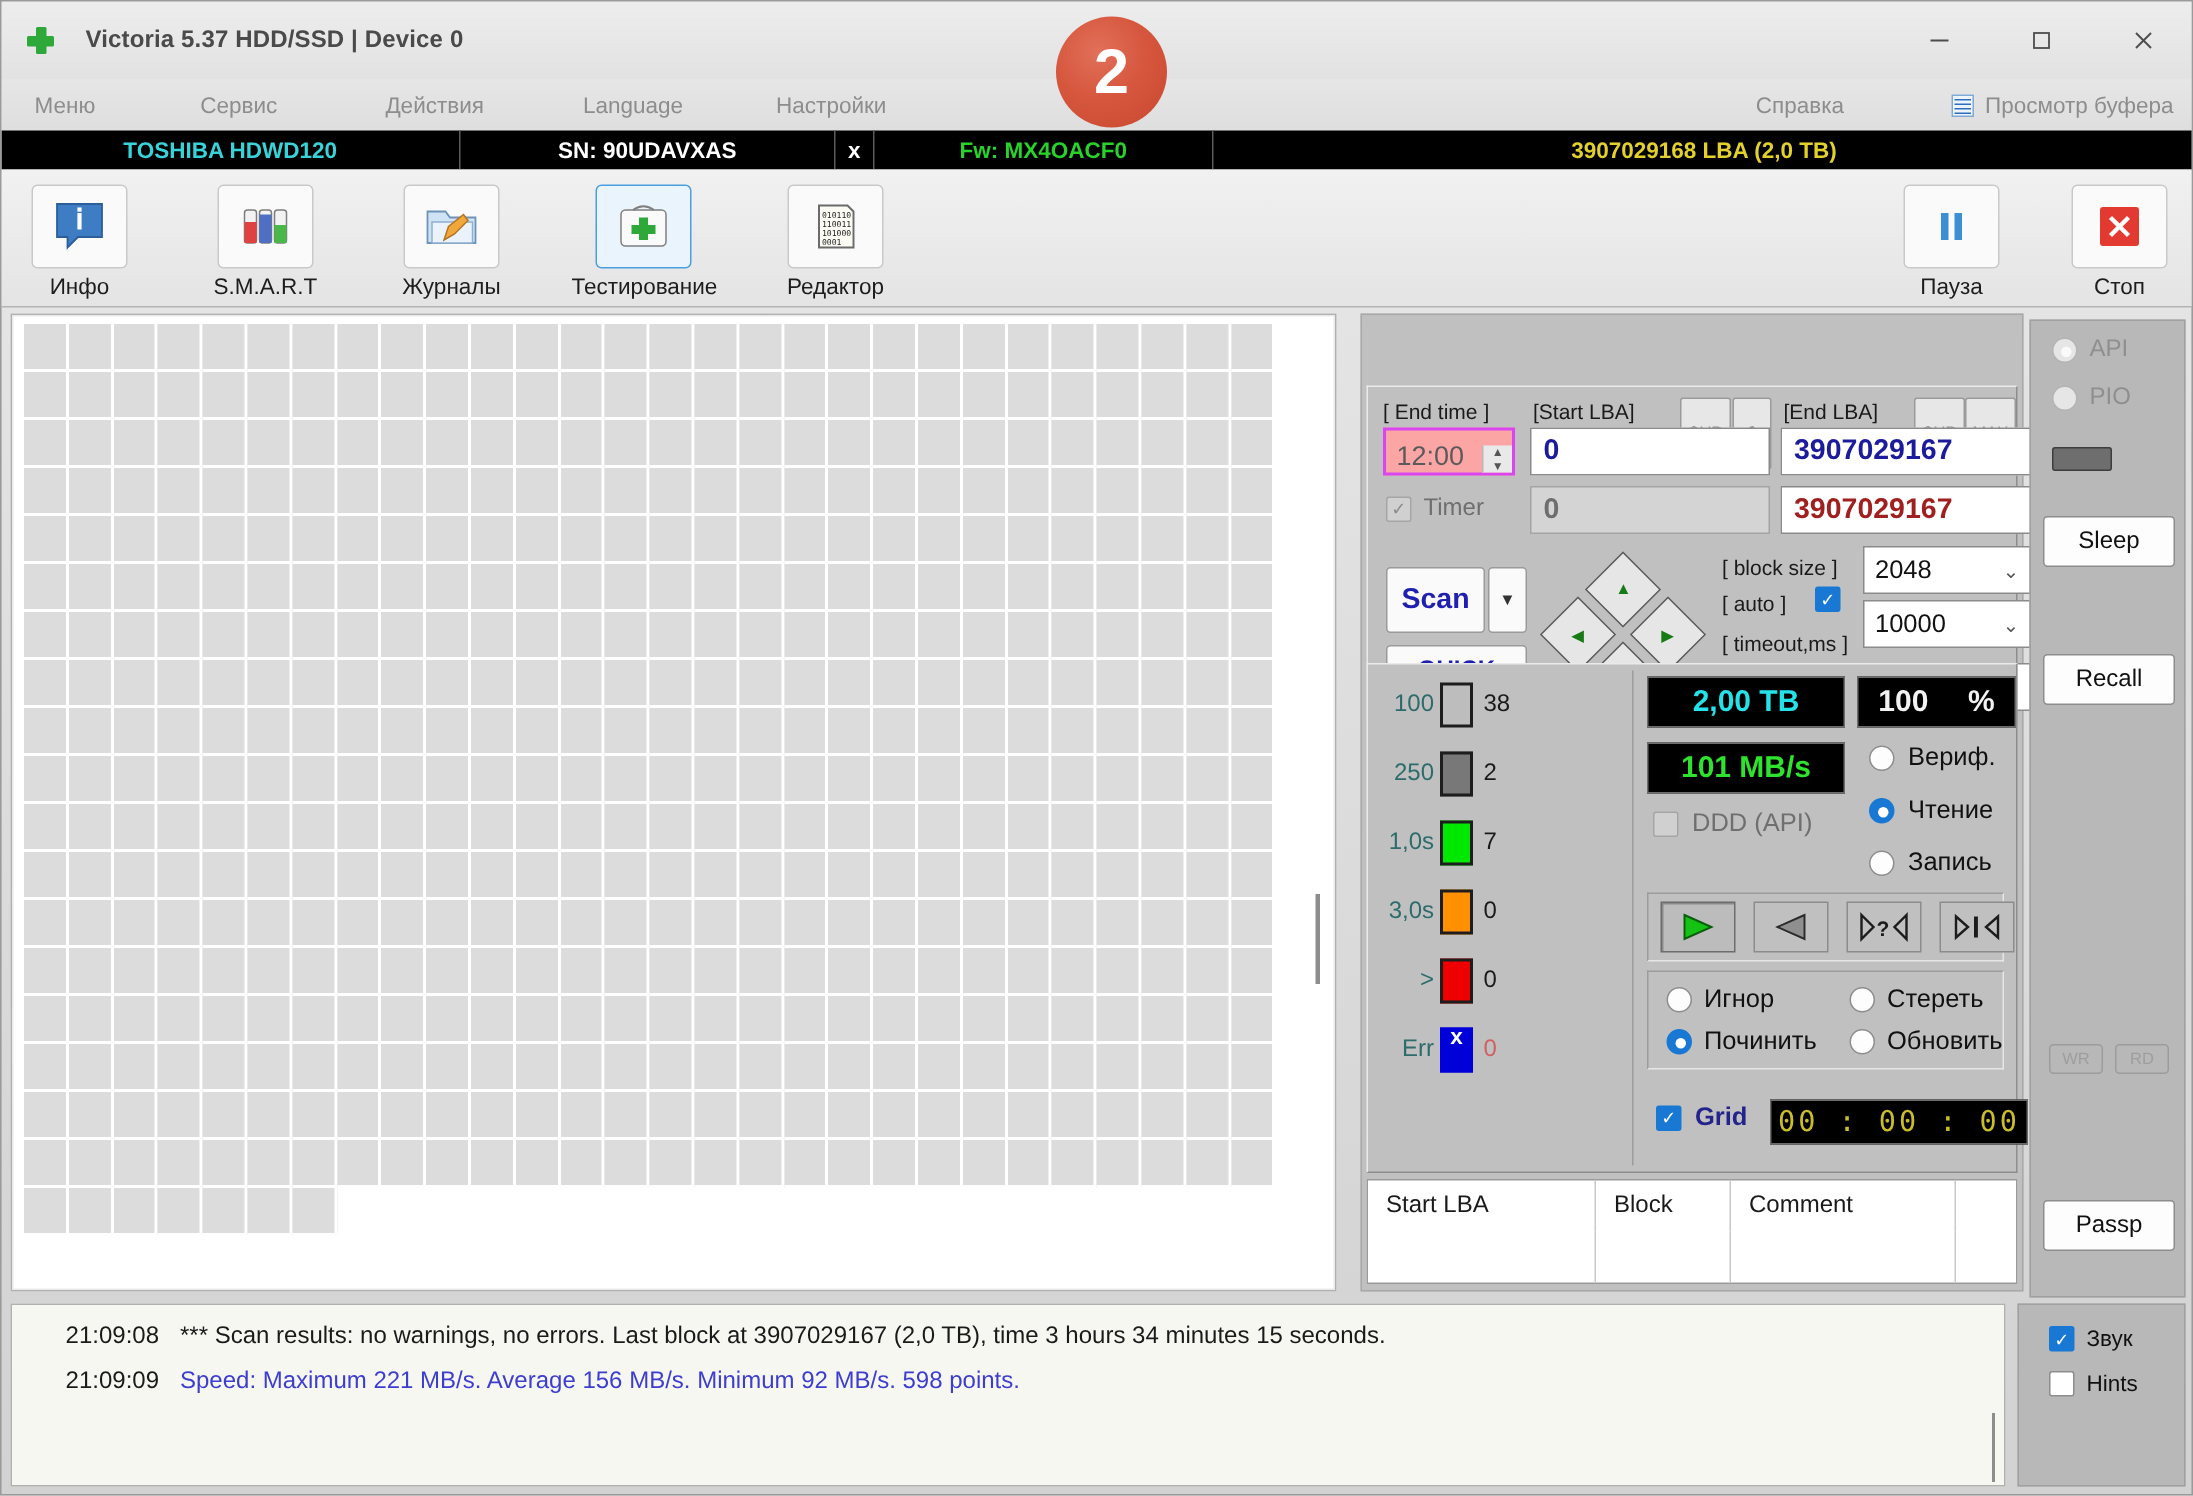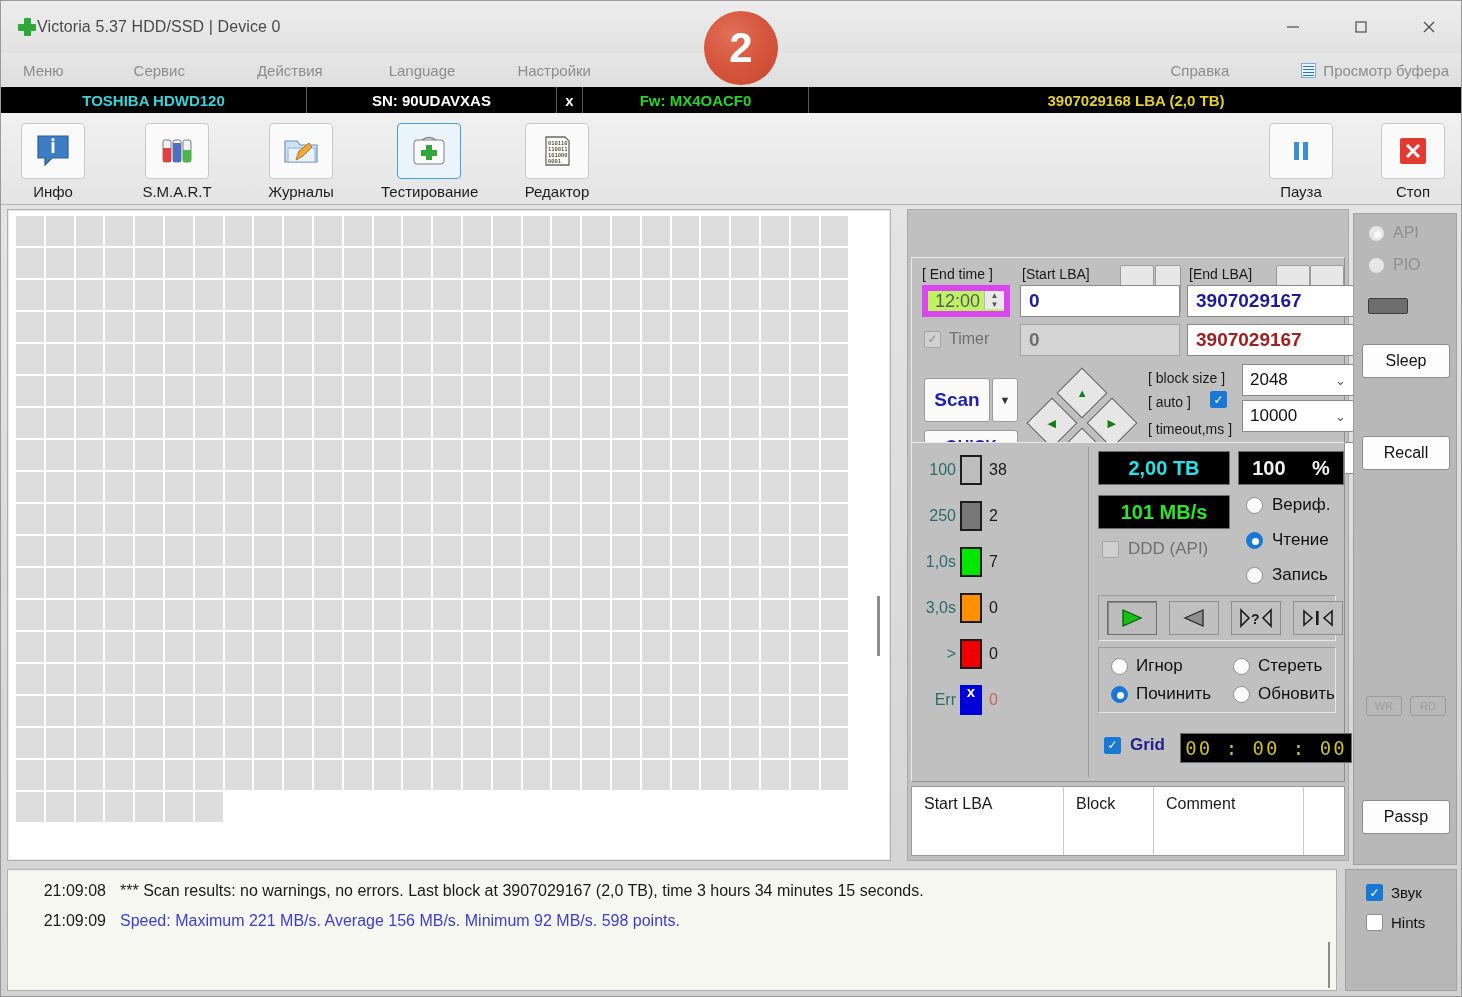--- a/index.html
+++ b/index.html
@@ -24,21 +24,21 @@
     background: linear-gradient(180deg,#ededed 0%, #e2e2e2 100%);
     display:flex; align-items:center;
   }
   .app-icon { margin-left:16px; width:20px; height:20px; position:relative; }
   .app-icon .cross-v, .app-icon .cross-h {
     position:absolute; background:#2fa83a; border-radius:1px;
   }
   .app-icon .cross-v { left:7px; top:1px; width:7px; height:18px; }
   .app-icon .cross-h { left:1px; top:7px; width:18px; height:7px; }
   .title-text {
-    margin-left:0; font-size:16px; color:#4a4a4a; letter-spacing:.1px;
+    margin-left:20px; font-size:16px; color:#4a4a4a; letter-spacing:.1px;font-weight:bold;
   }
   .winbtns { position:absolute; right:0; top:0; height:52px; display:flex; }
   .winbtn {
     width:68px; height:52px; display:flex; align-items:center; justify-content:center;
     color:#4d4d4d;
   }
   .winbtn svg { display:block; }
 
   
   .badge2 {
@@ -137,21 +137,21 @@
     background:#fff; border:1px solid #8a8a8a; height:32px;
     display:flex; align-items:center; padding:0 8px;
     font-size:19px; font-weight:bold;
   }
   .ibox.dim { background:#d4d4d4; color:#6e6e6e; border:1px solid #a4a4a4; font-weight:bold;}
   .minibtn {
     border:1px solid #9b9b9b; background:#e7e7e7; font-size:11px; color:#444;
     padding:17px 4px; border-radius:2px;
   }
 
-  .spin { display:flex; align-items:flex-start; border:6px solid #d946ef; background:#bef264; height:32px; width:88px;}
+  .spin { display:flex; align-items:flex-end; border:2px solid #d946ef; background:#fca5a5; height:32px; width:88px;}
   .spin .val { flex:1; display:flex; align-items:center; padding-left:7px; font-size:18px; color:#5a5a5a;}
   .spin .arrows { width:20px; border-left:1px solid #b9b9b9; display:flex; flex-direction:column; background:#e9e9e9;}
   .spin .arrows div { flex:1; display:flex; align-items:center; justify-content:center; font-size:8px; color:#555;}
 
   .btn3d {
     background:#fafafa; border:1px solid #9a9a9a; border-radius:3px;
     display:flex; align-items:center; justify-content:center;
     font-weight:bold; color:#1f1fb0;
   }
 

